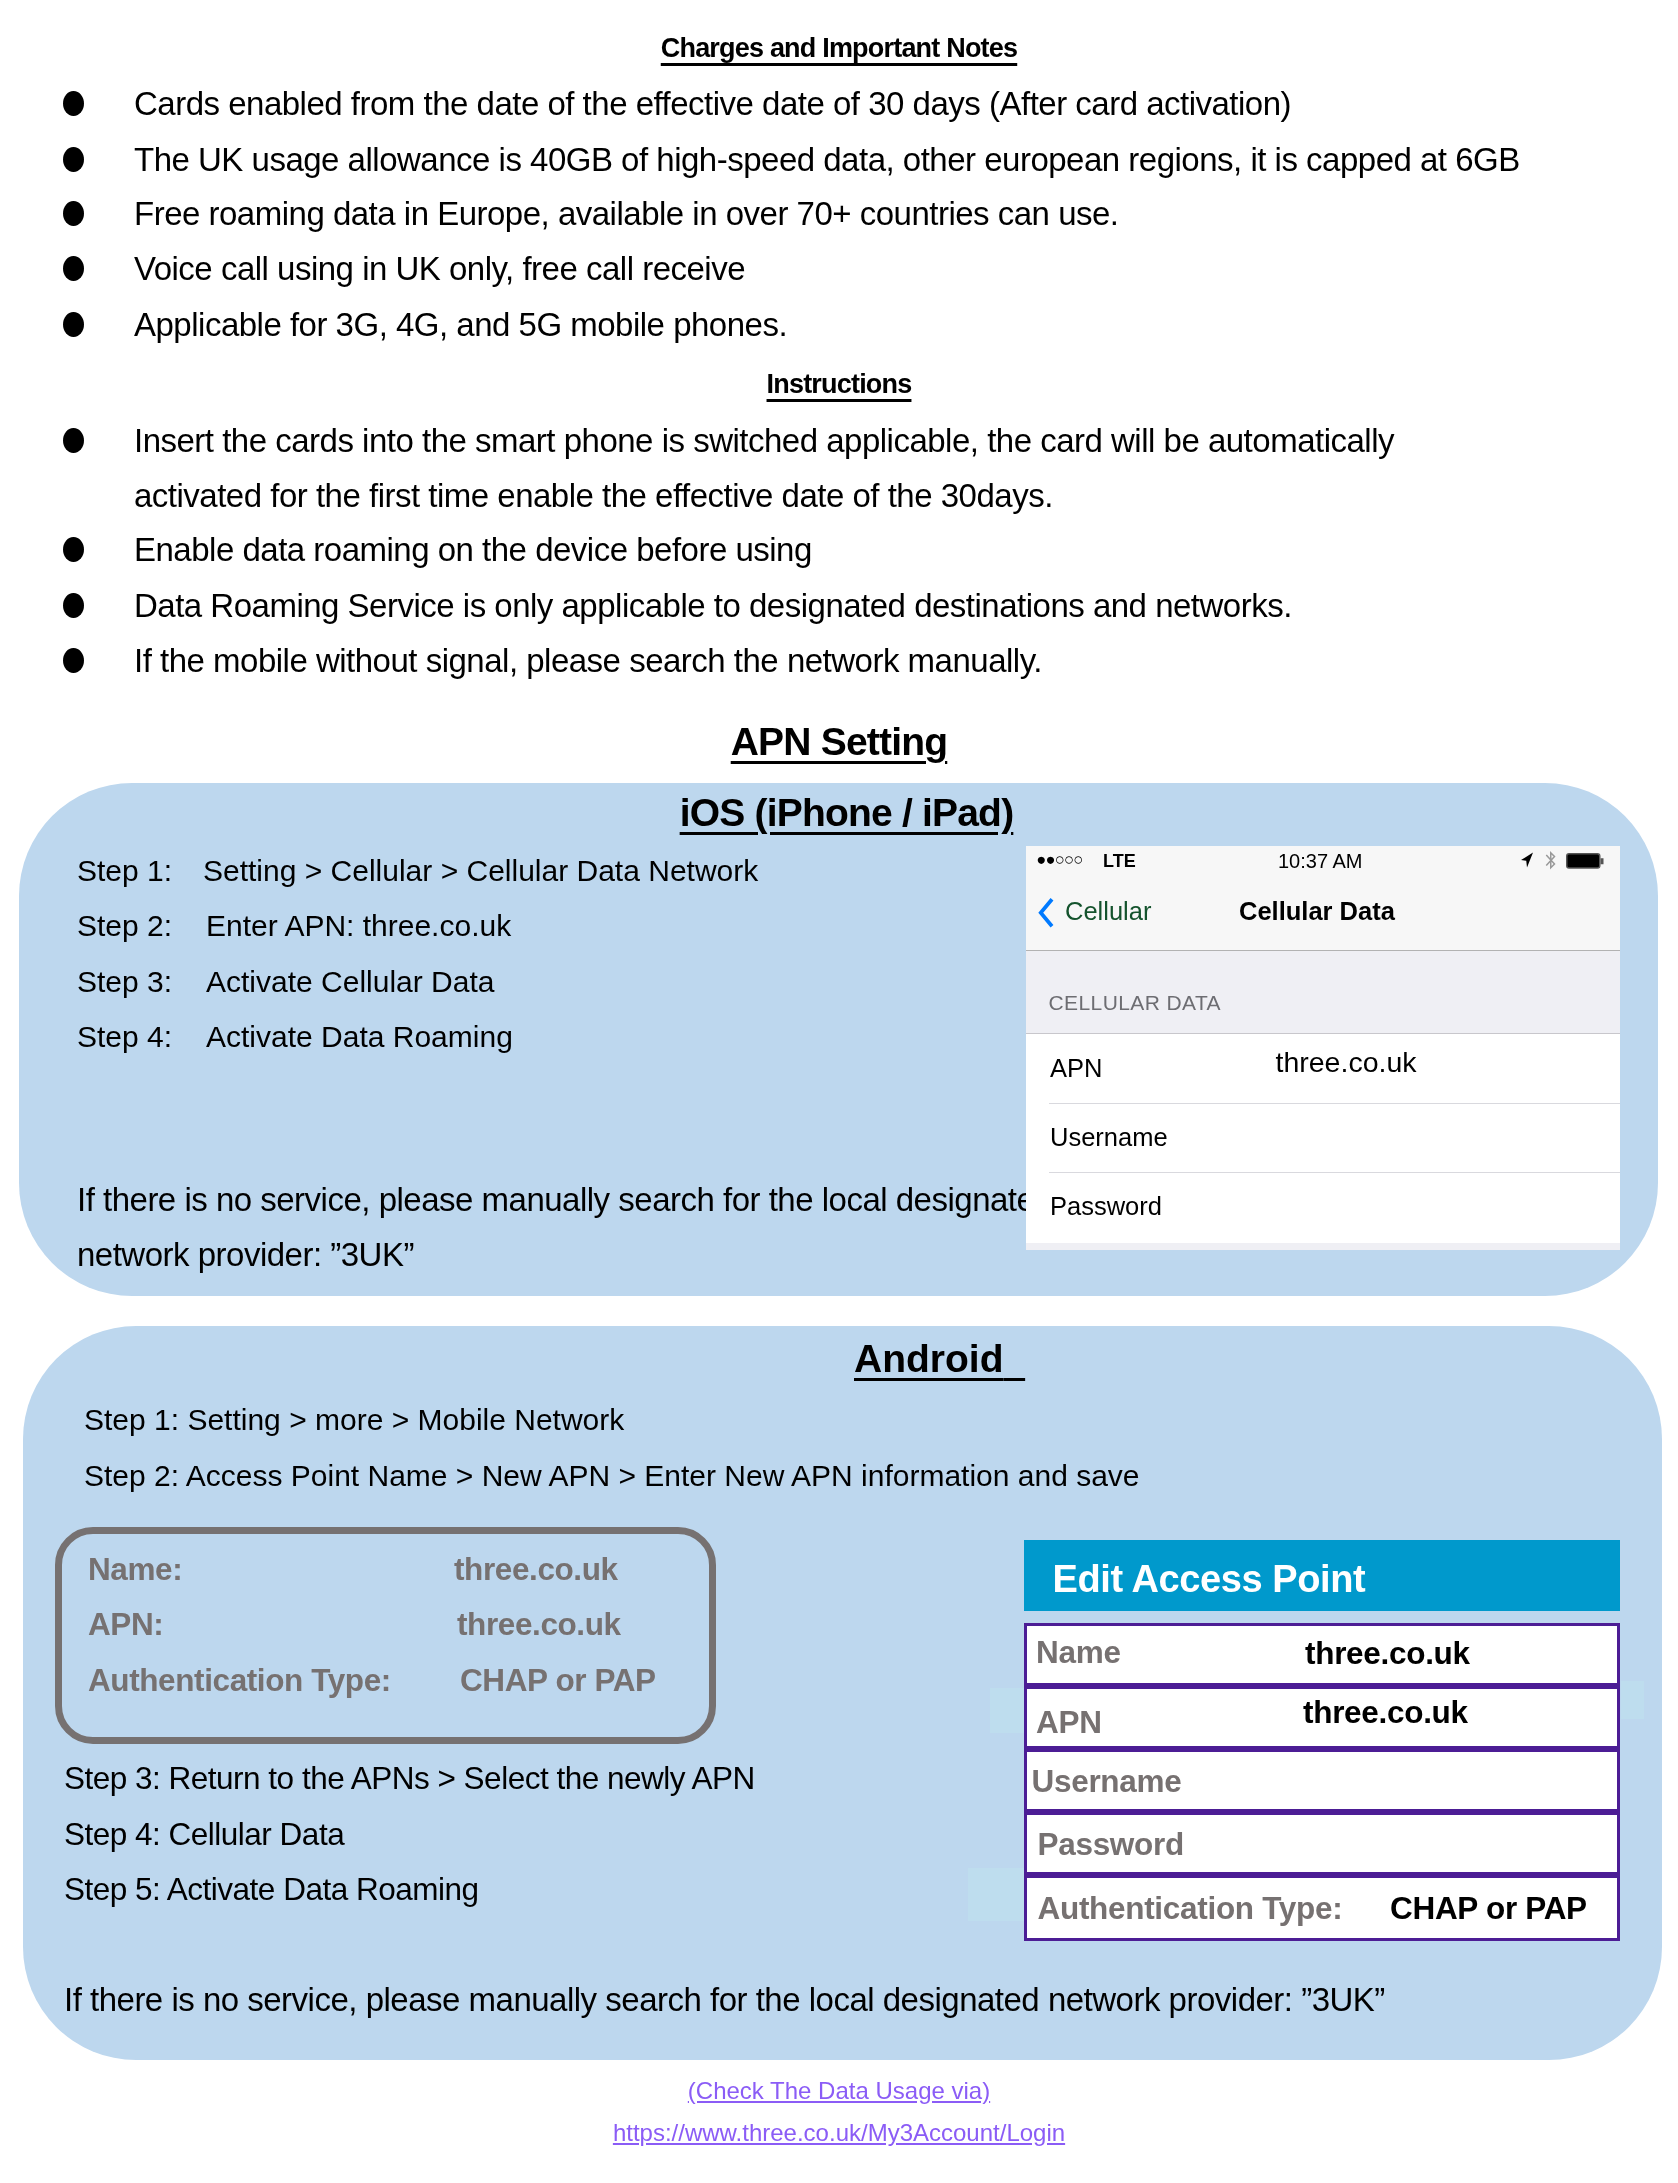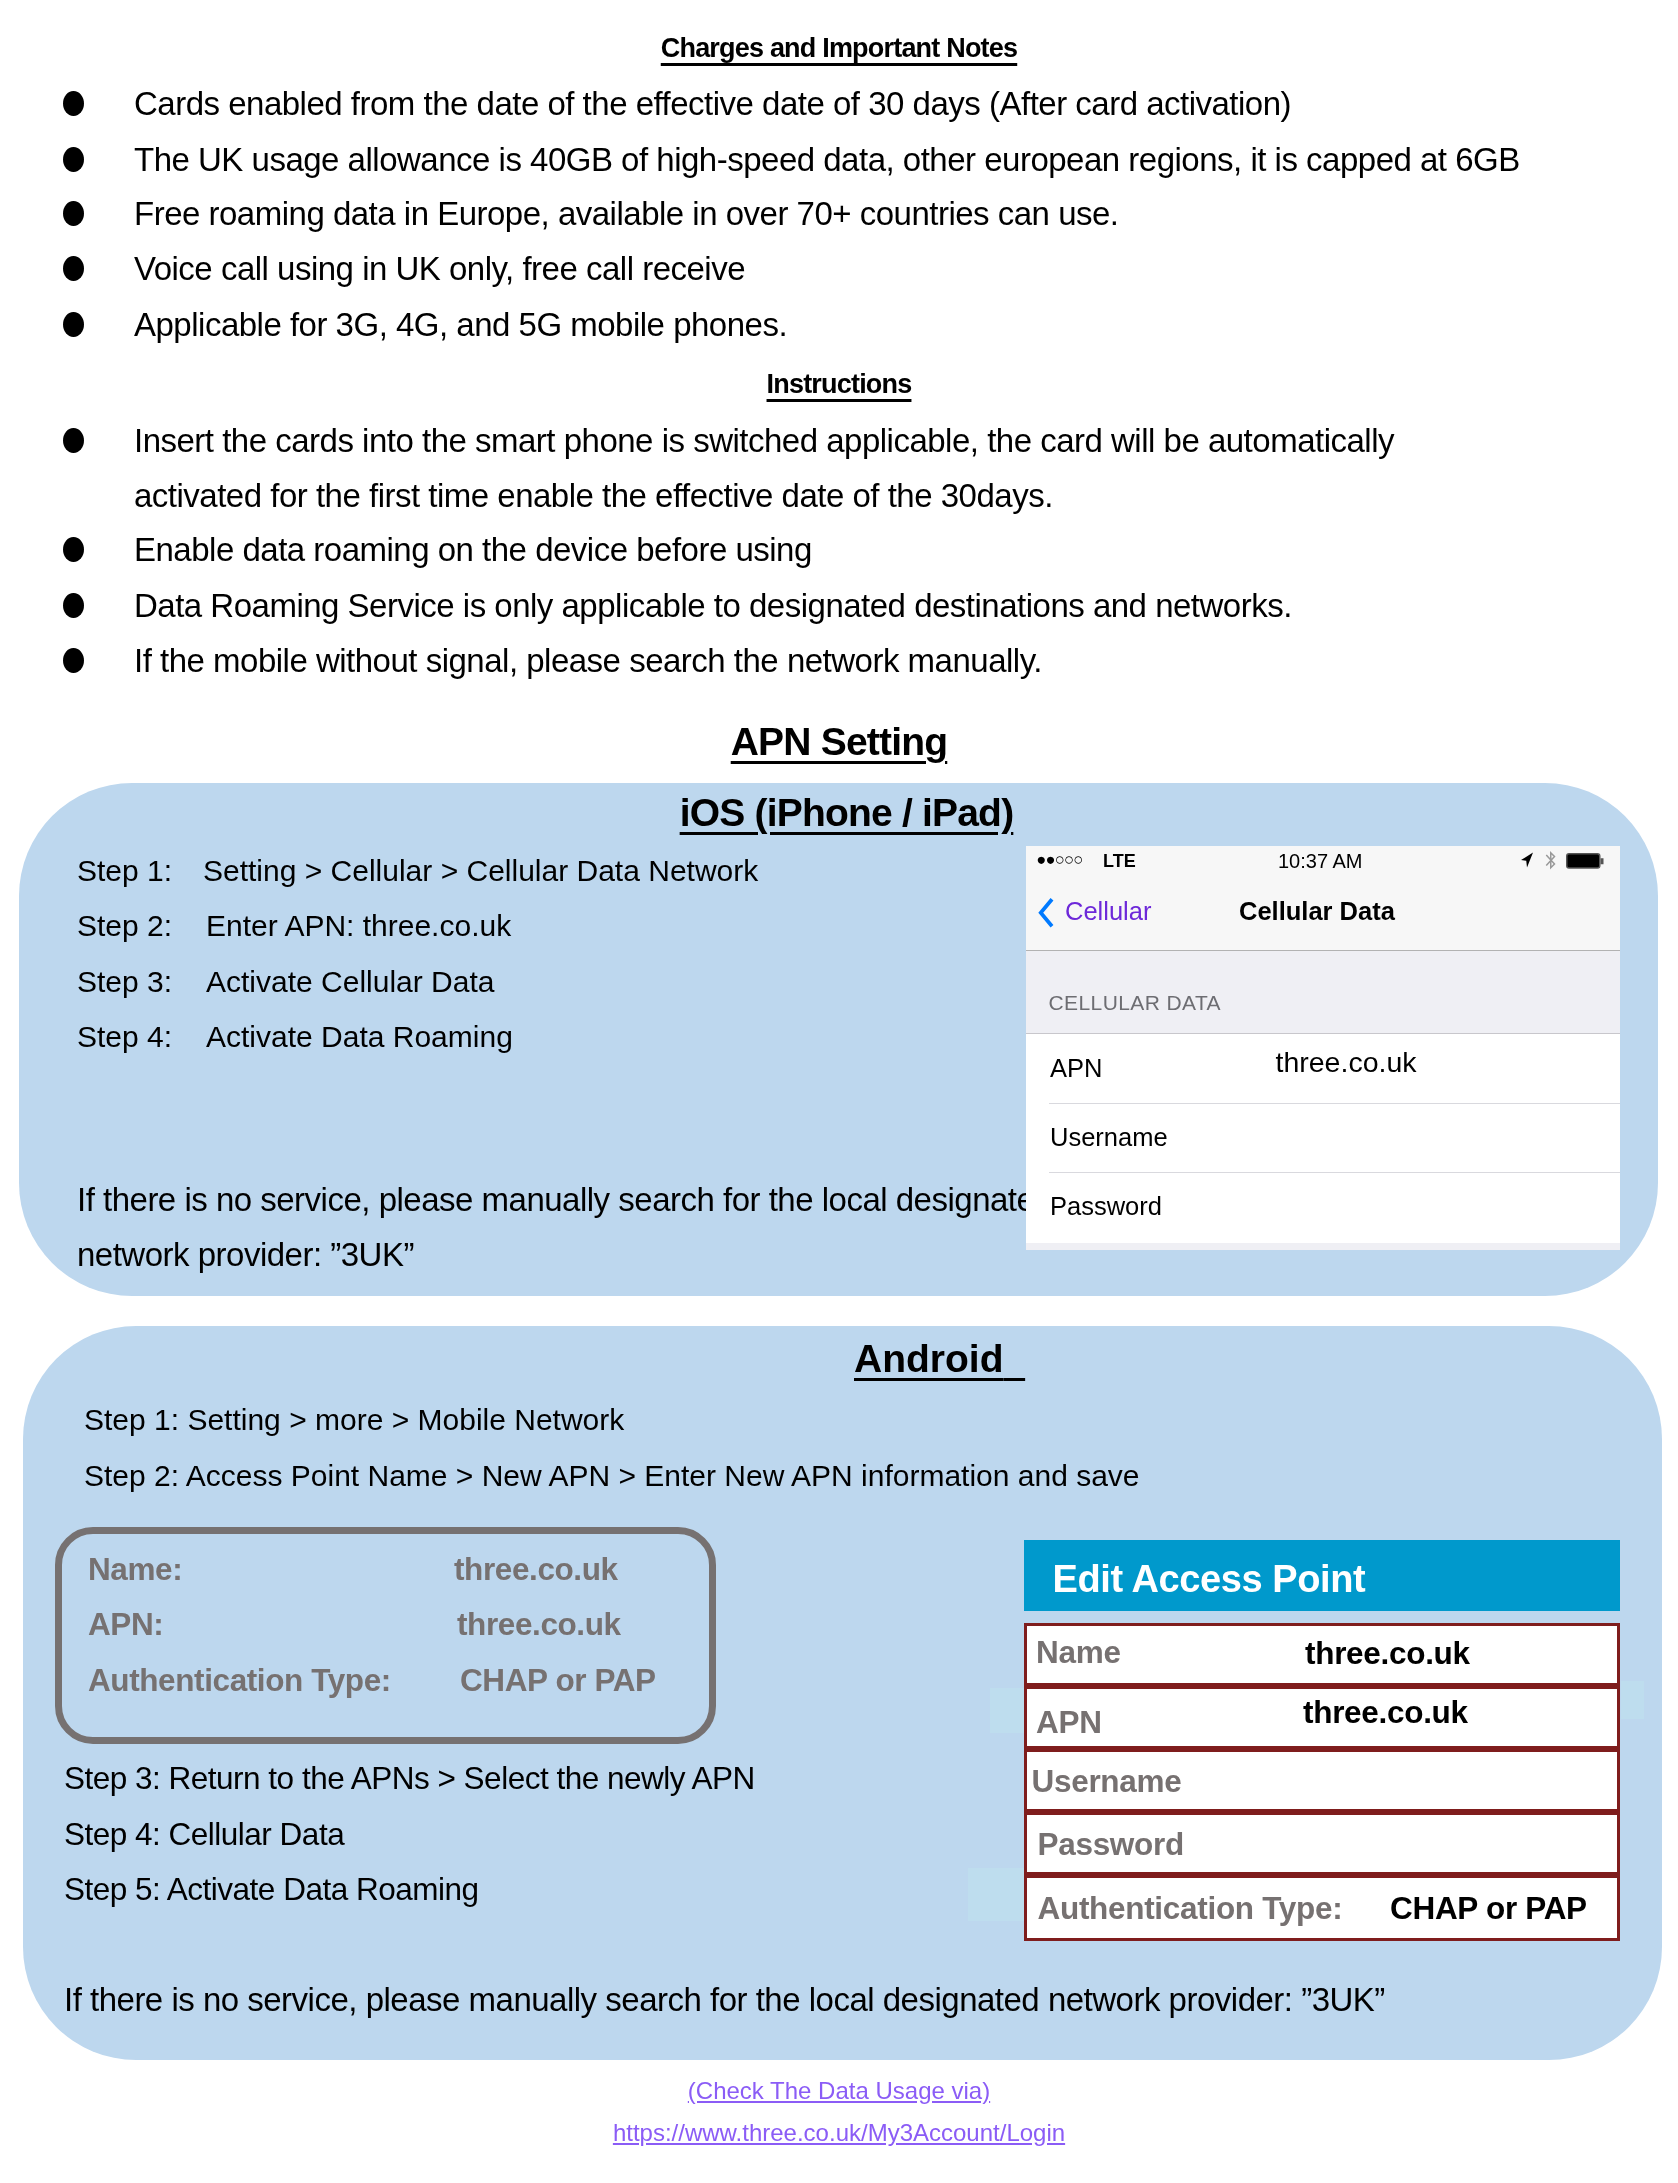--- a/index.html
+++ b/index.html
@@ -33,21 +33,21 @@
 
   
   .gbox { position:absolute; left:55px; top:1527px; width:647px; height:203px; border:7.5px solid #767171; border-radius:38px; }
   .gbox .k { position:absolute; left:26px; font-size:31.5px; font-weight:bold; color:#767171; white-space:nowrap; letter-spacing:-0.4px; }
   .gbox .v { position:absolute; font-size:31.5px; font-weight:bold; color:#767171; white-space:nowrap; letter-spacing:-0.4px; }
 
   
   .eap { position:absolute; left:1024px; top:1540px; width:596px; }
   .eap-head { position:absolute; left:0; top:0; width:596px; height:71px; background:#0099CC; }
   .eap-head span { position:absolute; left:28.5px; top:18px; font-size:38px; color:#fff; font-weight:bold; letter-spacing:-0.4px; }
-  .eap-row { position:absolute; left:0; width:590px; height:57px; background:#fff; border:3px solid #7f1d1d; }
+  .eap-row { position:absolute; left:0; width:590px; height:57px; background:#fff; border:3px solid #4c1d95; }
   .eap-row .lbl { position:absolute; left:9px; font-size:31.5px; font-weight:bold; color:#767171; white-space:nowrap; letter-spacing:-0.3px; }
   .eap-row .val { position:absolute; font-size:31.5px; font-weight:bold; color:#000; white-space:nowrap; letter-spacing:-0.3px; }
   .ghost { position:absolute; background:#BEDDEE; }
 
   .link { position:absolute; left:0; width:1678px; text-align:center; color:#8b5cf6; font-size:24px;
           text-decoration:underline; font-family:"Liberation Sans", sans-serif; }
 </style>
 </head>
 <body>
 
@@ -151,21 +151,21 @@
           <rect x="46" y="7" width="4" height="8" fill="#555"></rect>
         </svg>
     </span>
   </div>
   <div class="ios-nav">
     <span class="abs" style="left:10.5px; top:19px; width:18px; height:31.5px;">
       <svg width="18" height="31.5" viewBox="0 0 24 42">
           <path d="M20 3 L5 21 L20 39" fill="none" stroke="#007AFF" stroke-width="5"></path>
         </svg>
     </span>
-    <span class="abs" style="left:39px; top:19.5px; font-size:25.5px; color:#6d28d9;">Cellular</span>
+    <span class="abs" style="left:39px; top:19.5px; font-size:25.5px; color:#14532d;">Cellular</span>
     <span class="abs" style="left:213px; top:19.5px; font-size:25.5px; font-weight:bold;">Cellular Data</span>
   </div>
   <div class="ios-section">CELLULAR DATA</div>
   <div class="ios-list">
     <div class="ios-row" style="top:0;">
       <span class="lbl">APN</span>
       <span class="val">three.co.uk</span>
     </div>
     <div class="ios-row" style="top:69px;">
       <span class="lbl">Username</span>

